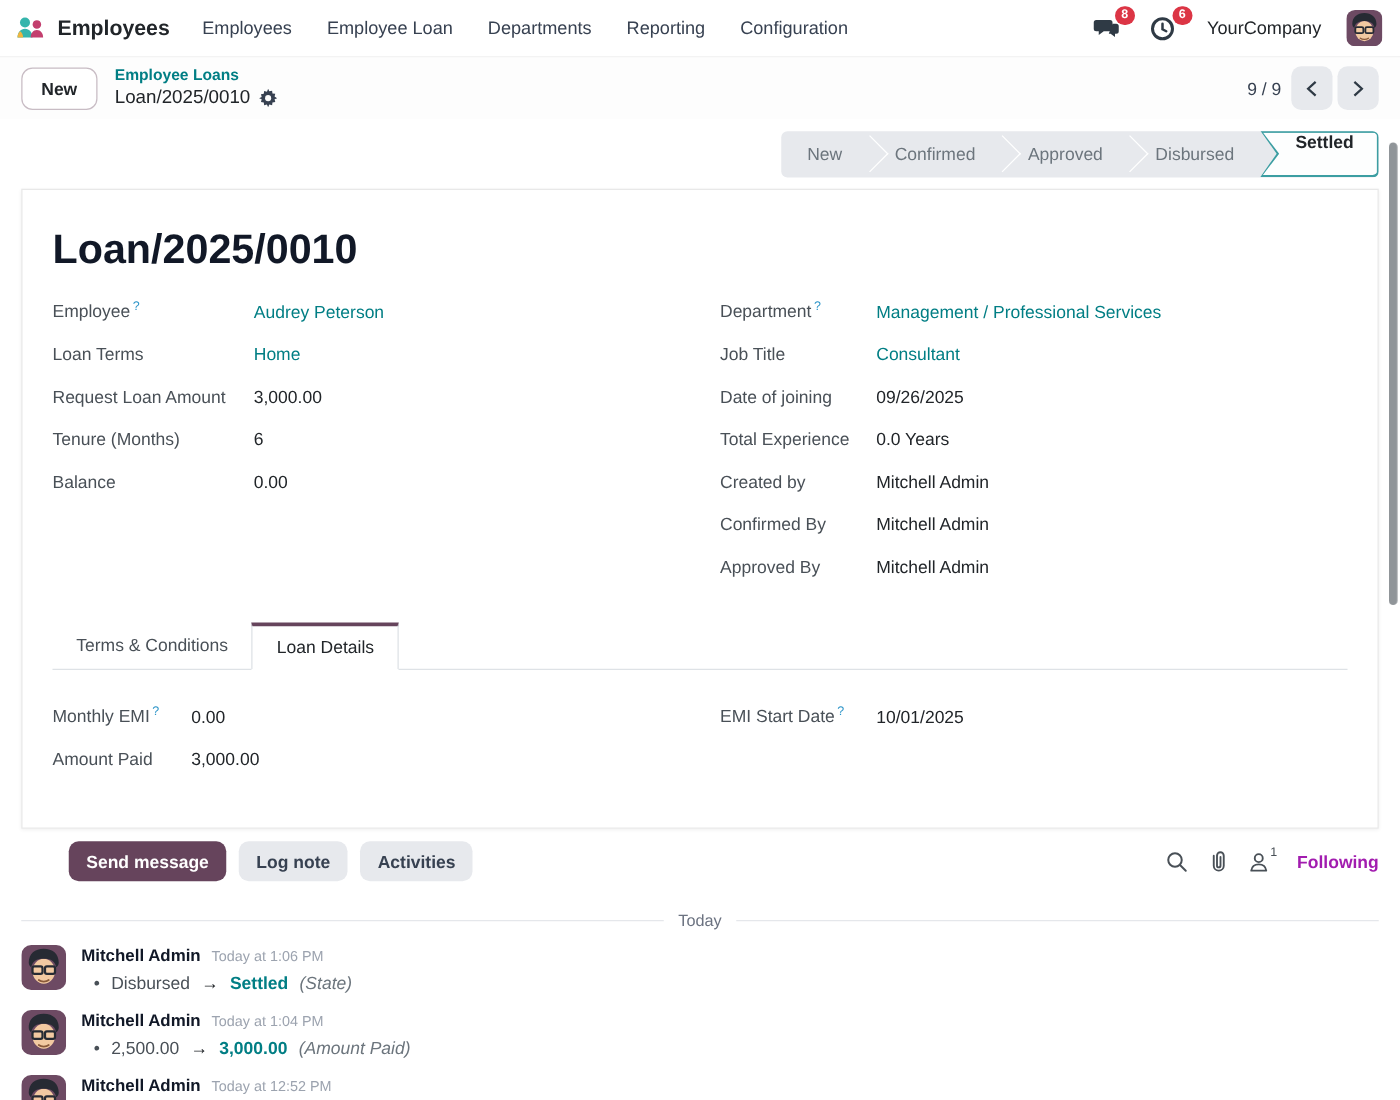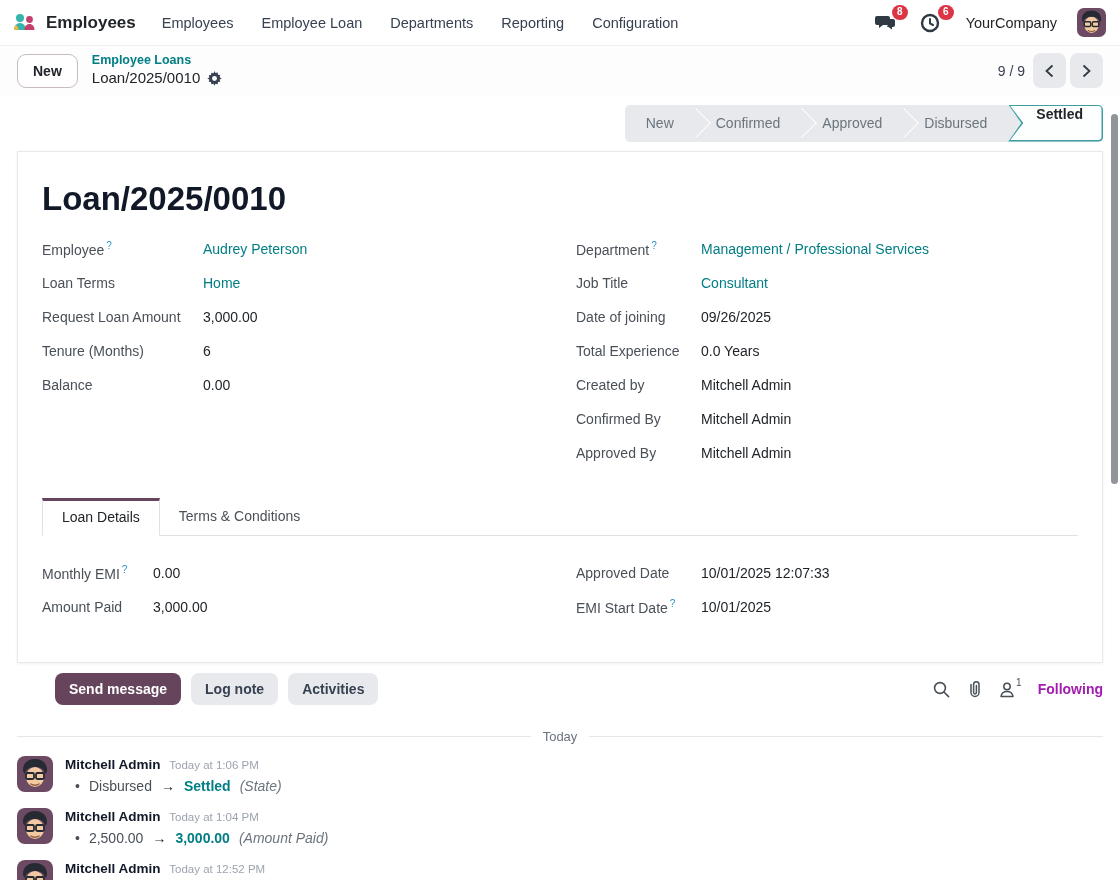--- a/index.html
+++ b/index.html
@@ -253,39 +253,35 @@
       </div>
       <div class="field-row">
         <span class="fl">Approved By</span>
         <span class="fv">Mitchell Admin</span>
       </div>
     </div>
   </div>
 
   <div class="notebook">
     <div class="tab-bar">
+      <div class="tab">Terms &amp; Conditions</div>
       <div class="tab active">Loan Details</div>
-      <div class="tab">Terms &amp; Conditions</div>
     </div>
     <div class="tab-content field-grid">
       <div class="tab-left">
         <div class="field-row">
           <span class="fl"><span>Monthly EMI</span><sup class="help-sup">?</sup></span>
           <span class="fv">0.00</span>
         </div>
         <div class="field-row">
           <span class="fl">Amount Paid</span>
           <span class="fv">3,000.00</span>
         </div>
       </div>
       <div class="tab-right">
-        <div class="field-row">
-          <span class="fl">Approved Date</span>
-          <span class="fv">10/01/2025 12:07:33</span>
-        </div>
         <div class="field-row">
           <span class="fl"><span>EMI Start Date</span><sup class="help-sup">?</sup></span>
           <span class="fv">10/01/2025</span>
         </div>
       </div>
     </div>
   </div>
 </div>
 
 <div class="chatter">

